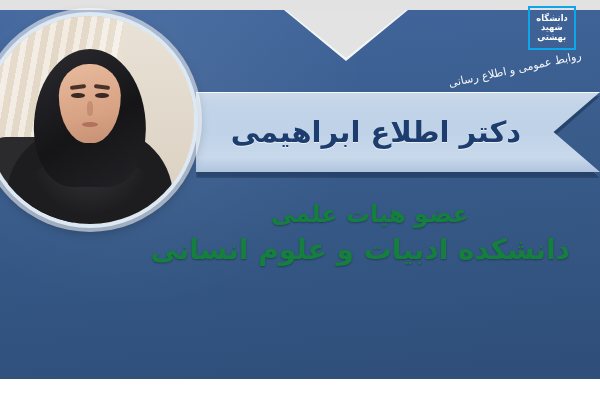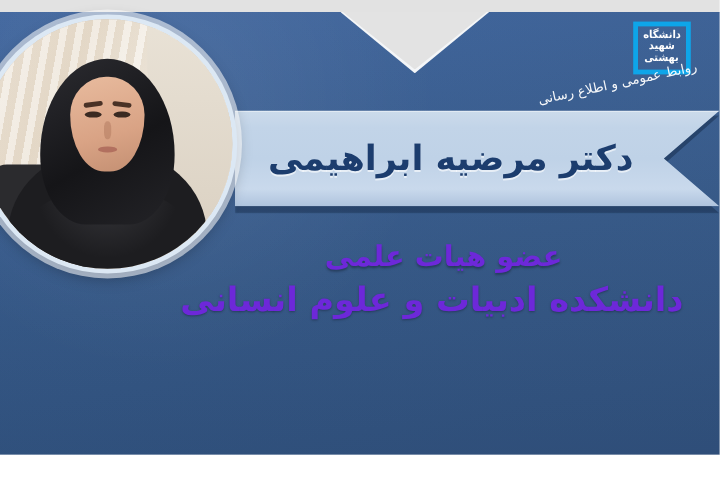--- a/index.html
+++ b/index.html
@@ -212,21 +212,21 @@
   }
 
   
   .subtitle {
     position: absolute;
     left: 170px;
     top: 198px;
     width: 400px;
     text-align: center;
     direction: rtl;
-    color: #6d28d9;
+    color: #15803d;
     z-index: 4;
   }
   .subtitle .line {
     font-weight: 700;
     line-height: 1.38;
     text-shadow: 0 1px 2px rgba(0,0,0,0.3);
     white-space: nowrap;
   }
   .subtitle .line-1 { font-size: 24px; }
   .subtitle .line-2 { font-size: 28px; }
@@ -236,24 +236,24 @@
     position: absolute;
     right: 18px;
     top: 6px;
     width: 88px;
     height: 92px;
     z-index: 7;
   }
   .logo-box {
     position: absolute;
     right: 6px;
-    top: 12px;
+    top: 0;
     width: 48px;
     height: 44px;
-    border: 4px solid #0ea5e9;
+    border: 2px solid #0ea5e9;
     box-sizing: border-box;
     background: transparent;
   }
   .logo-box-inner {
     position: absolute;
     inset: 3px;
     display: flex;
     flex-direction: column;
     align-items: center;
     justify-content: center;
@@ -331,21 +331,21 @@
       <div class="p-eyeR"></div>
       <div class="p-nose"></div>
       <div class="p-lips"></div>
     </div>
     <span class="sr-only">پرتره دکتر مرضیه ابراهیمی</span>
   </div>
 
   <div class="ribbon">
     <div class="ribbon-shadow"></div>
     <div class="ribbon-body"></div>
-    <div class="ribbon-text">دکتر مرضیه ابراهیمی</div>
+    <div class="ribbon-text">دکتر اطلاع ابراهیمی</div>
   </div>
 
   <div class="subtitle">
     <div class="line line-1">عضو هیات علمی</div>
     <div class="line line-2">دانشکده ادبیات و علوم انسانی</div>
   </div>
 
   <div class="logo">
     <div class="logo-box">
       <div class="logo-box-inner">

